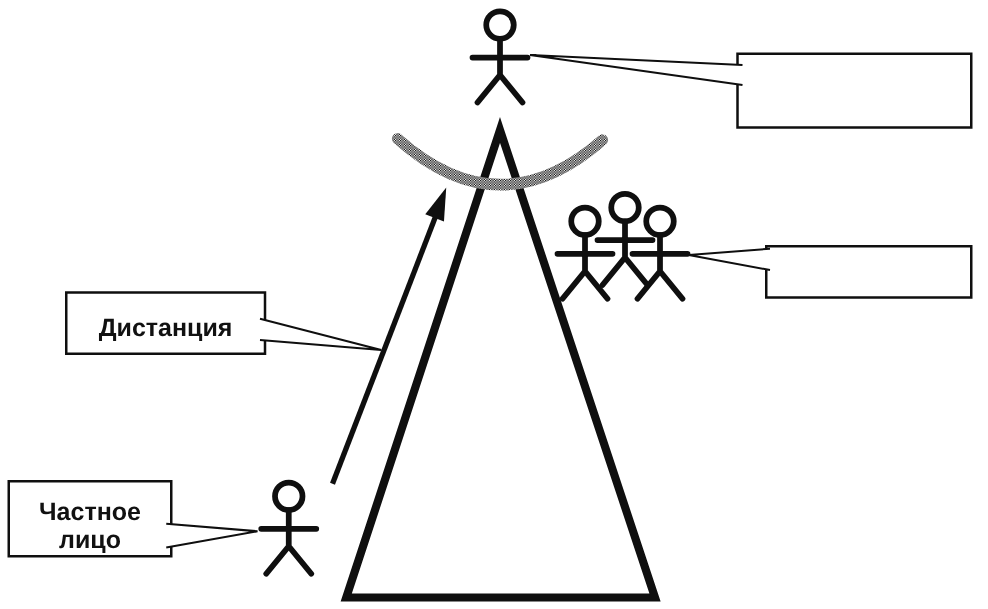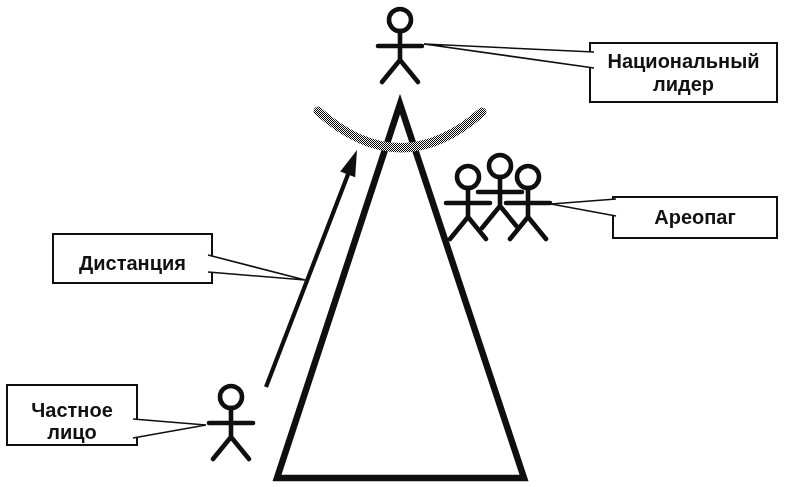--- a/index.html
+++ b/index.html
@@ -71,20 +71,17 @@
     <rect x="613" y="197" width="164" height="41" fill="#ffffff" stroke="#0f0f0f" stroke-width="2"></rect>
     <rect x="53" y="234" width="159" height="49" fill="#ffffff" stroke="#0f0f0f" stroke-width="2"></rect>
     <rect x="7" y="385" width="130" height="60" fill="#ffffff" stroke="#0f0f0f" stroke-width="2"></rect>
 
     <path d="M594,52 L424,44 L594,68" fill="#ffffff" stroke="#0f0f0f" stroke-width="1.6"></path>
     <path d="M616,199 L551,204 L616,216" fill="#ffffff" stroke="#0f0f0f" stroke-width="1.6"></path>
     <path d="M208,255 L305,280 L208,272" fill="#ffffff" stroke="#0f0f0f" stroke-width="1.6"></path>
     <path d="M133,419 L206,425 L133,438" fill="#ffffff" stroke="#0f0f0f" stroke-width="1.6"></path>
   </svg>
 
-  <div class="label-box-text t-national">Национальный
-лидер</div>
-  <div class="label-box-text t-areopag">Ареопаг</div>
   <div class="label-box-text t-distance">Дистанция</div>
   <div class="label-box-text t-private">Частное
 лицо</div>
 
 </div>
 
 </body></html>

